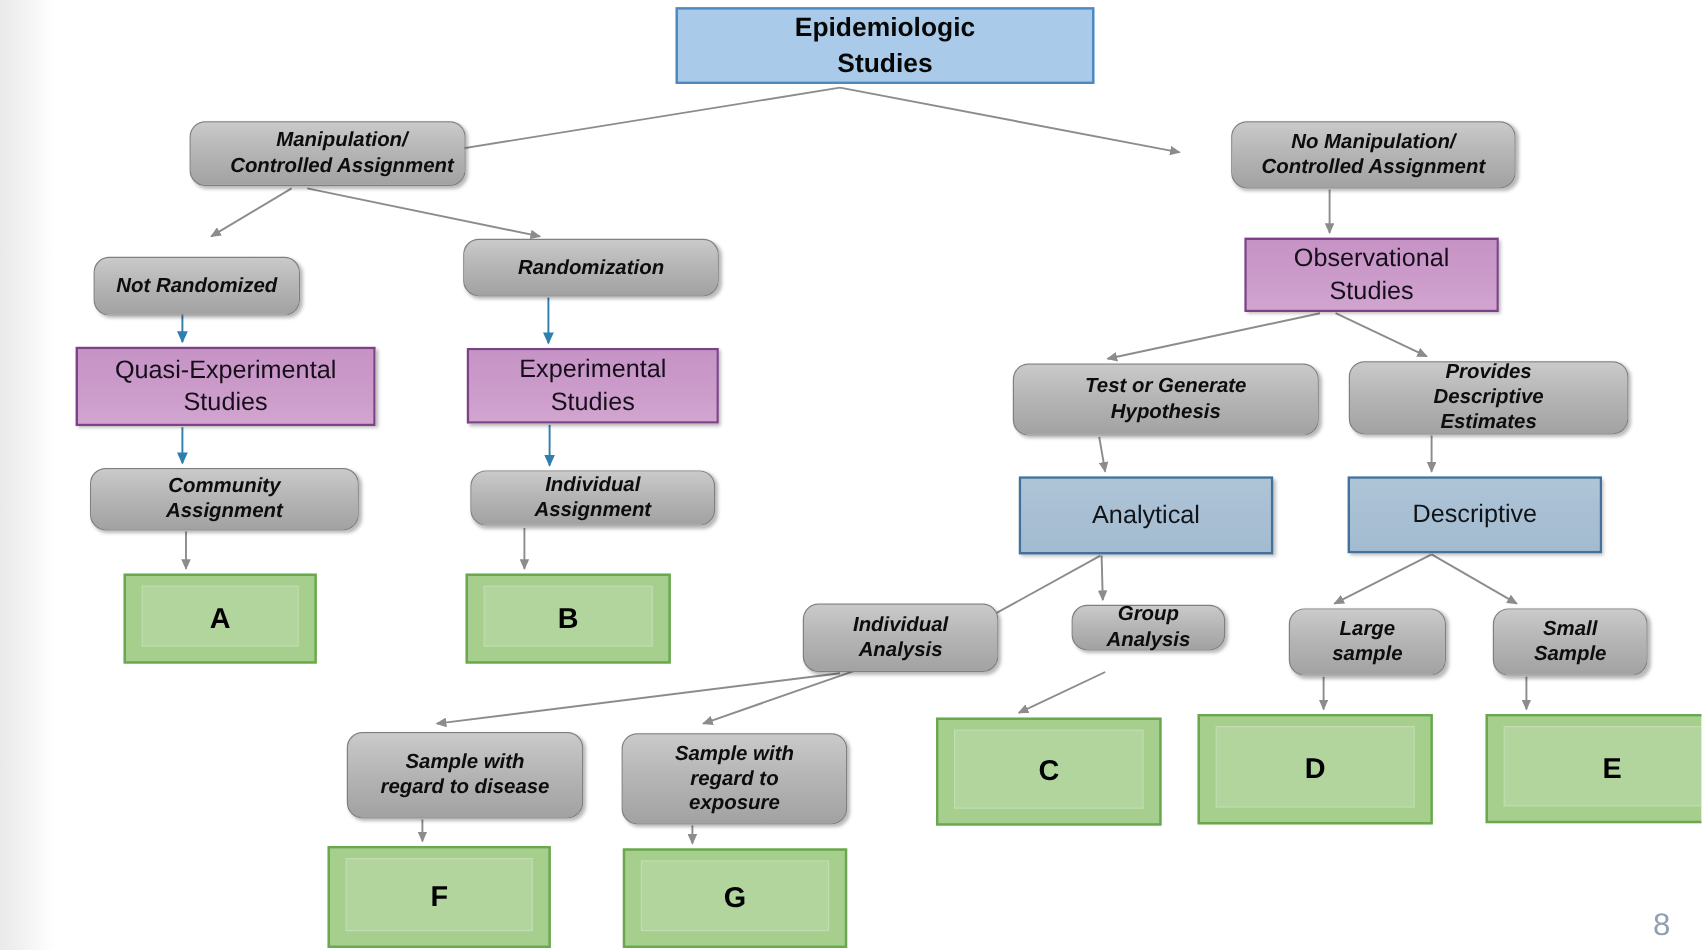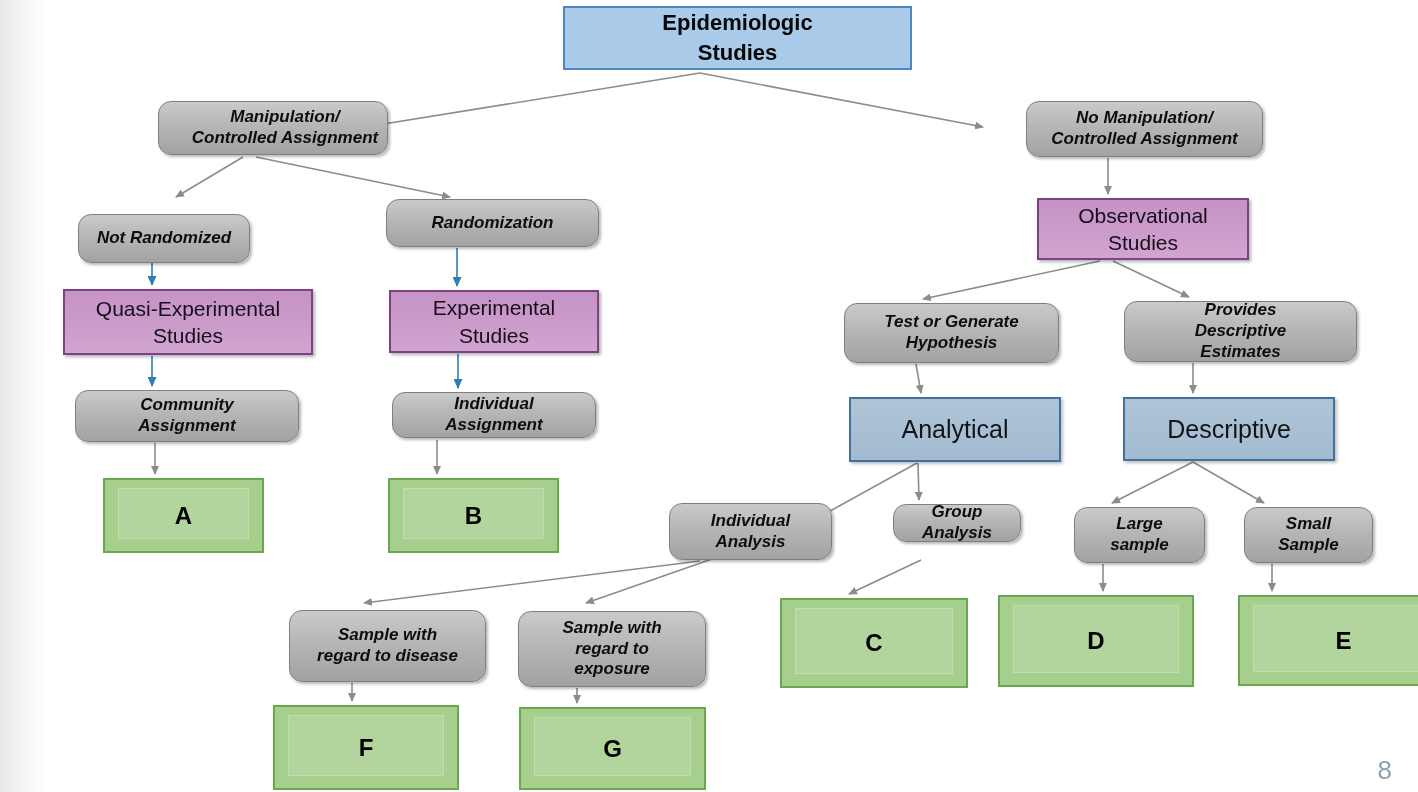--- a/index.html
+++ b/index.html
@@ -35,21 +35,21 @@
     box-shadow:2px 2px 3px rgba(0,0,0,0.3);
   }
   .blueroot{
     background:#a9cbe9;
     border:2px solid #4f87c0;
     font-weight:bold;font-size:22px;line-height:1.35;color:#070707;
   }
   .bluegray{
     background:linear-gradient(180deg,#aec4d7 0%,#a3bbd0 100%);
     border:2px solid #41719c;
-    font-size:25px;color:#101418;
+    font-size:21px;color:#101418;
     box-shadow:2px 2px 3px rgba(0,0,0,0.25);
   }
   .green{
     background:#a6cf8e;
     border:2px solid #6aa84f;
     font-weight:bold;font-size:24px;color:#000;
   }
   .green::after{
     content:"";position:absolute;left:13px;right:13px;top:8px;bottom:12px;
     background:rgba(255,255,255,0.14);
@@ -119,21 +119,21 @@
       <div class="node purple" style="left: 353px; top: 290px; width: 210px; height: 63px;"><span>Experimental
 Studies</span></div>
       <div class="node gray" style="left: 39px; top: 390px; width: 224px; height: 52px;"><span>Community
 Assignment</span></div>
       <div class="node gray" style="left: 356px; top: 392px; width: 204px; height: 46px;"><span>Individual
 Assignment</span></div>
       <div class="node green" style="left: 67px; top: 478px; width: 161px; height: 75px;"><span>A</span></div>
       <div class="node green" style="left: 352px; top: 478px; width: 171px; height: 75px;"><span>B</span></div>
       <div class="node purple" style="left: 1001px; top: 198px; width: 212px; height: 62px;"><span>Observational
 Studies</span></div>
-      <div class="node gray" style="left: 808px; top: 303px; width: 215px; height: 60px;"><span>Test or Generate
+      <div class="node gray" style="left: 808px; top: 303px; width: 255px; height: 60px;"><span>Test or Generate
 Hypothesis</span></div>
       <div class="node gray" style="left: 1088px; top: 301px; width: 233px; height: 61px;"><span>Provides
 Descriptive
 Estimates</span></div>
       <div class="node bluegray" style="left: 813px; top: 397px; width: 212px; height: 65px;"><span>Analytical</span></div>
       <div class="node bluegray" style="left: 1087px; top: 397px; width: 212px; height: 64px;"><span>Descriptive</span></div>
       <div class="node gray" style="left: 633px; top: 503px; width: 163px; height: 57px;"><span>Individual
 Analysis</span></div>
       <div class="node gray" style="left: 857px; top: 504px; width: 128px; height: 38px;"><span>Group
 Analysis</span></div>

